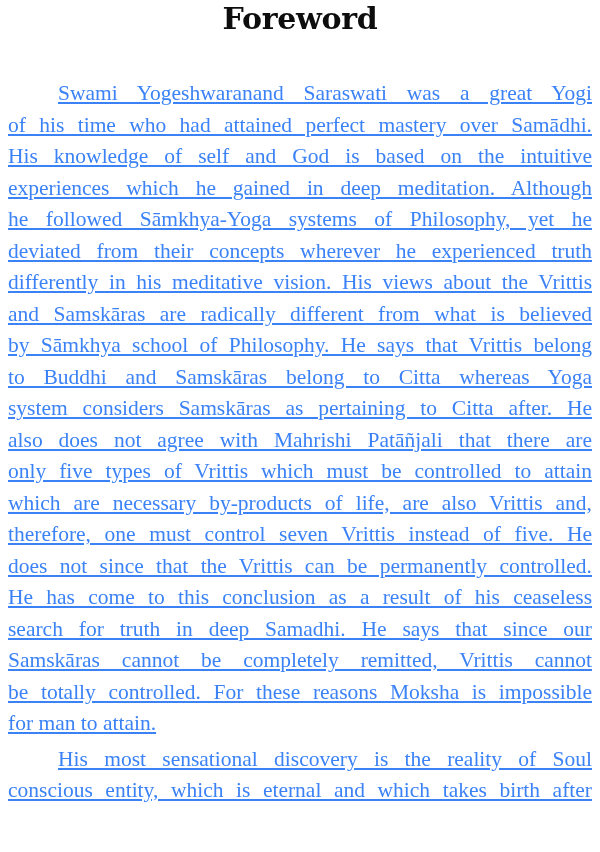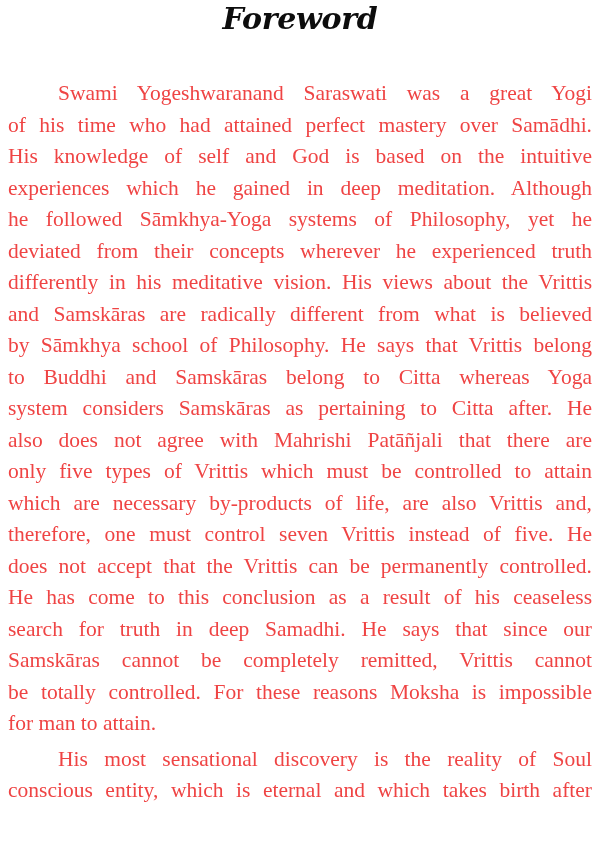--- a/index.html
+++ b/index.html
@@ -26,38 +26,38 @@
     left: 0;
     top: 0;
     width: 600px;
     text-align: center;
     font-family: "DejaVu Serif", serif;
     font-weight: bold;
     font-size: 30px;
     line-height: 38px;
     letter-spacing: -0.3px;
     color: #0d0d0d;
-    font-style: italic;
   }
   .body {
     position: absolute;
     left: 8px;
     top: 78px;
     width: 584px;
   }
   .line {
     display: block;
     height: 31.5px;
     line-height: 31.5px;
     font-family: "Liberation Serif", serif;
     font-size: 21.5px;
     white-space: nowrap;
     text-align: justify;
     text-align-last: justify;
-    color: #ef4444;
+    color: #3b82f6;
+    text-decoration: underline;
   }
   .line.last {
     text-align-last: left;
   }
   .line.indent {
     padding-left: 50px;
   }
   .para-gap {
     height: 4px;
   }
@@ -78,21 +78,21 @@
       <span class="line">deviated from their concepts wherever he experienced truth</span>
       <span class="line">differently in his meditative vision. His views about the Vrittis</span>
       <span class="line">and Samskāras are radically different from what is believed</span>
       <span class="line">by Sāmkhya school of Philosophy. He says that Vrittis belong</span>
       <span class="line">to Buddhi and Samskāras belong to Citta whereas Yoga</span>
       <span class="line">system considers Samskāras as pertaining to Citta after. He</span>
       <span class="line">also does not agree with Mahrishi Patāñjali that there are</span>
       <span class="line">only five types of Vrittis which must be controlled to attain</span>
       <span class="line">which are necessary by-products of life, are also Vrittis and,</span>
       <span class="line">therefore, one must control seven Vrittis instead of five. He</span>
-      <span class="line">does not accept that the Vrittis can be permanently controlled.</span>
+      <span class="line">does not since that the Vrittis can be permanently controlled.</span>
       <span class="line">He has come to this conclusion as a result of his ceaseless</span>
       <span class="line">search for truth in deep Samadhi. He says that since our</span>
       <span class="line">Samskāras cannot be completely  remitted, Vrittis cannot</span>
       <span class="line">be totally controlled. For these reasons Moksha is impossible</span>
       <span class="line last">for man to attain.</span>
     </div>
     <div class="para-gap"></div>
     <div class="paragraph">
       <span class="line indent">His most sensational discovery is the reality of Soul</span>
       <span class="line">conscious entity, which is eternal and which takes birth after</span>

